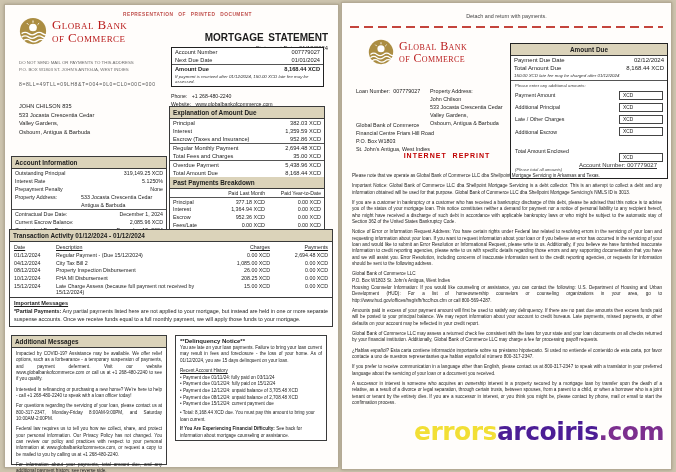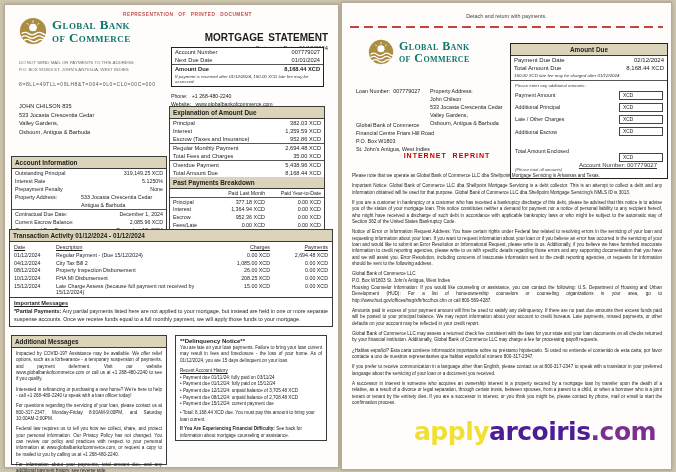--- a/index.html
+++ b/index.html
@@ -5,22 +5,22 @@
   html,body{margin:0;padding:0}
   body{width:676px;height:472px;background:#cdc4ae;position:relative;overflow:hidden;
        font-family:"Liberation Sans",sans-serif;color:#1c1c1c;-webkit-font-smoothing:antialiased}
   .page{position:absolute;background:#fffdfb;border:1px solid #b4aa95;box-sizing:border-box;box-shadow:0 0 3px rgba(90,80,60,.35)}
   #page1{left:4px;top:4px;width:335px;height:464px}
   #page2{left:341px;top:2px;width:331px;height:468px}
   .abs{position:absolute;box-sizing:border-box}
 
   
   .logo{display:flex;align-items:center;gap:5px}
-  .logo-text{font-family:"Liberation Serif",serif;font-variant:small-caps;font-weight:bold;
-             color:#0f766e;font-size:13px;line-height:1.02;letter-spacing:.4px;white-space:nowrap}
+  .logo-text{font-family:"Liberation Serif",serif;font-variant:small-caps;font-weight:normal;
+             color:#b91c1c;font-size:13px;line-height:1.02;letter-spacing:.4px;white-space:nowrap}
 
   .red-notice{color:#c0504d;font-size:4.8px;letter-spacing:.5px;word-spacing:3px;font-weight:bold;white-space:nowrap}
   .doc-title{font-weight:bold;font-size:10px;word-spacing:2px;text-align:right}
   .stmt-date{font-size:5.8px;text-align:right;margin-top:2px}
   .mailer{font-size:4.4px;color:#6b6b6b;line-height:1.7}
   .scanline{font-size:5px;color:#555;letter-spacing:.6px;margin-top:6px}
   .recipient{font-size:5.6px;line-height:1.55}
 
   .box{border:1px solid #3a3a3a;background:#fff}
   .box-heavy{border:1.5px solid #222}
@@ -416,14 +416,14 @@
     <p class="small-par">Housing Counselor Information: If you would like counseling or assistance, you can contact the following: U.S. Department of Housing and Urban Development (HUD): For a list of homeownership counselors or counseling organizations in your area, go to http://www.hud.gov/offices/hsg/sfh/hcc/hcs.cfm or call 800-569-4287.</p>
     <p class="small-par">Amounts paid in excess of your payment amount will first be used to satisfy any delinquency. If there are no past due amounts then excess funds paid will be posted to your principal balance. We may report information about your account to credit bureaus. Late payments, missed payments, or other defaults on your account may be reflected in your credit report.</p>
     <p class="small-par">Global Bank of Commerce LLC may assess a returned check fee consistent with the laws for your state and your loan documents on all checks returned by your financial institution. Additionally, Global Bank of Commerce LLC may charge a fee for processing payoff requests.</p>
     <p class="small-par">¿Hablas español? Esta carta contiene información importante sobre su préstamo hipotecario. Si usted no entiende el contenido de esta carta, por favor contacte a uno de nuestros representantes que hablan español al número 800-317-2347.</p>
     <p class="small-par">If you prefer to receive communication in a language other than English, please contact us at 800-317-2347 to speak with a translator in your preferred language about the servicing of your loan or a document you received.</p>
     <p class="small-par">A successor in interest is someone who acquires an ownership interest in a property secured by a mortgage loan by transfer upon the death of a relative, as a result of a divorce or legal separation, through certain trusts, between spouses, from a parent to a child, or when a borrower who is a joint tenant or tenant by the entirety dies. If you are a successor in interest, or you think you might be, please contact by phone, mail or email to start the confirmation process.</p>
   </div>
 </div>
 
 <div id="watermark">
-  <span class="wm1">apply</span><span class="wm2">arcoiris</span><span class="wm3">.com</span>
+  <span class="wm1">errors</span><span class="wm2">arcoiris</span><span class="wm3">.com</span>
 </div>
 
 </body></html>

